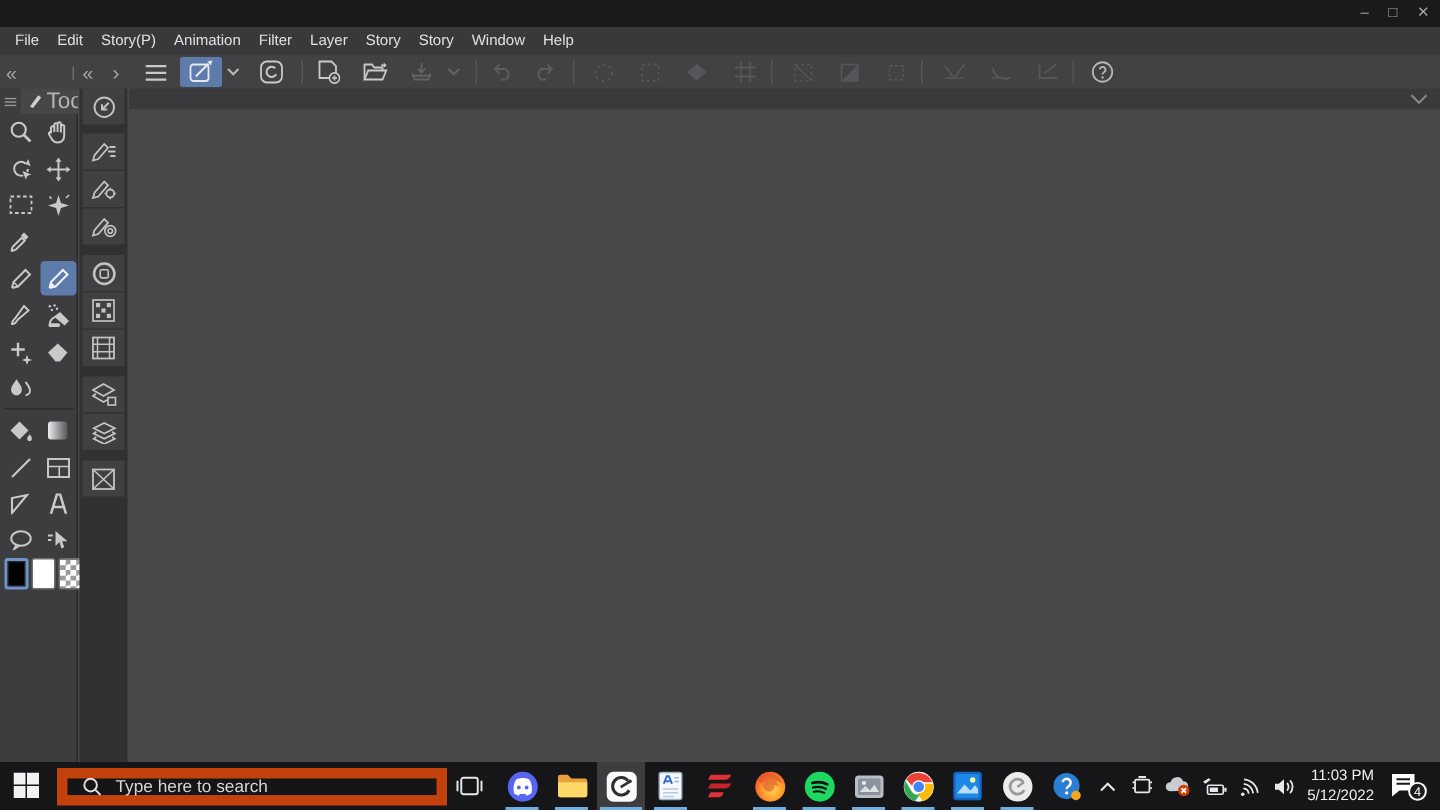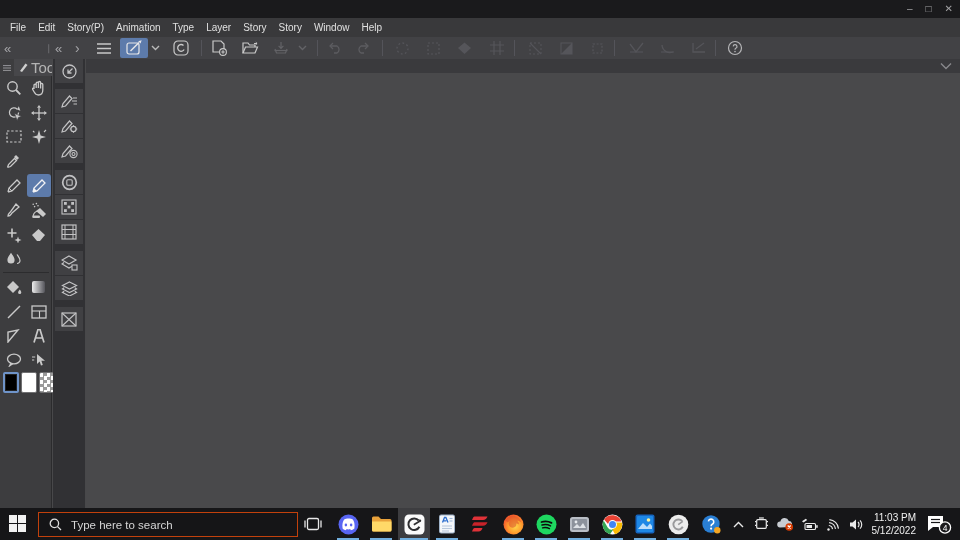--- a/index.html
+++ b/index.html
@@ -36,21 +36,21 @@
 
 #strip{position:absolute;left:53px;top:59px;width:32px;bottom:32px;background:#313134}
 .sbox{position:absolute;left:2px;width:28px;height:24px;background:#404043;display:flex;align-items:center;justify-content:center}
 
 #canvasbar{position:absolute;left:86px;top:59px;right:0;height:14px;background:#3a3a3d}
 #canvas{position:absolute;left:86px;top:73px;right:0;bottom:32px;background:#49494b}
 #cb-chev{position:absolute;right:8px;top:3px}
 
 #taskbar{position:absolute;left:0;top:508px;width:960px;height:32px;background:#161618}
 #startbtn{position:absolute;left:9px;top:7px;width:18px;height:18px}
-#searchbox{position:absolute;left:38px;top:4px;width:260px;height:25px;background:#151517;border:1px solid #c2410c;display:flex;align-items:center}
+#searchbox{position:absolute;left:38px;top:4px;width:260px;height:25px;background:#151517;border:7px solid #c2410c;display:flex;align-items:center}
 #searchbox .mag{margin-left:10px}
 #searchbox .ph{margin-left:9px;font-size:11.5px;color:#d6d6d6}
 .tslot{position:absolute;top:0;width:32px;height:32px;display:flex;align-items:center;justify-content:center}
 .tslot.active{background:#3d3d40}
 .underline{position:absolute;top:29.7px;height:2.3px;background:#71aede}
 .trayico{position:absolute;top:0;height:32px;display:flex;align-items:center;justify-content:center;width:20px}
 #clock{position:absolute;right:44px;top:3px;text-align:right;color:#f0f0f0;font-size:10px;line-height:13px}
 #notif{position:absolute;right:8px;top:6px;width:26px;height:20px}
 </style>
 </head>
@@ -62,21 +62,21 @@
     <span>□</span>
     <span>✕</span>
   </div>
 </div>
 
 <div id="menubar">
   <span>File</span>
   <span>Edit</span>
   <span>Story(P)</span>
   <span>Animation</span>
-  <span>Type</span>
+  <span>Filter</span>
   <span>Layer</span>
   <span>Story</span>
   <span>Story</span>
   <span>Window</span>
   <span>Help</span>
 </div>
 
 <div id="toolbar">
   <div class="dockarrow" style="left:4px">«</div>
   <div class="dockarrow" style="left:45px;color:#77777b;font-size:9px">❘</div>

